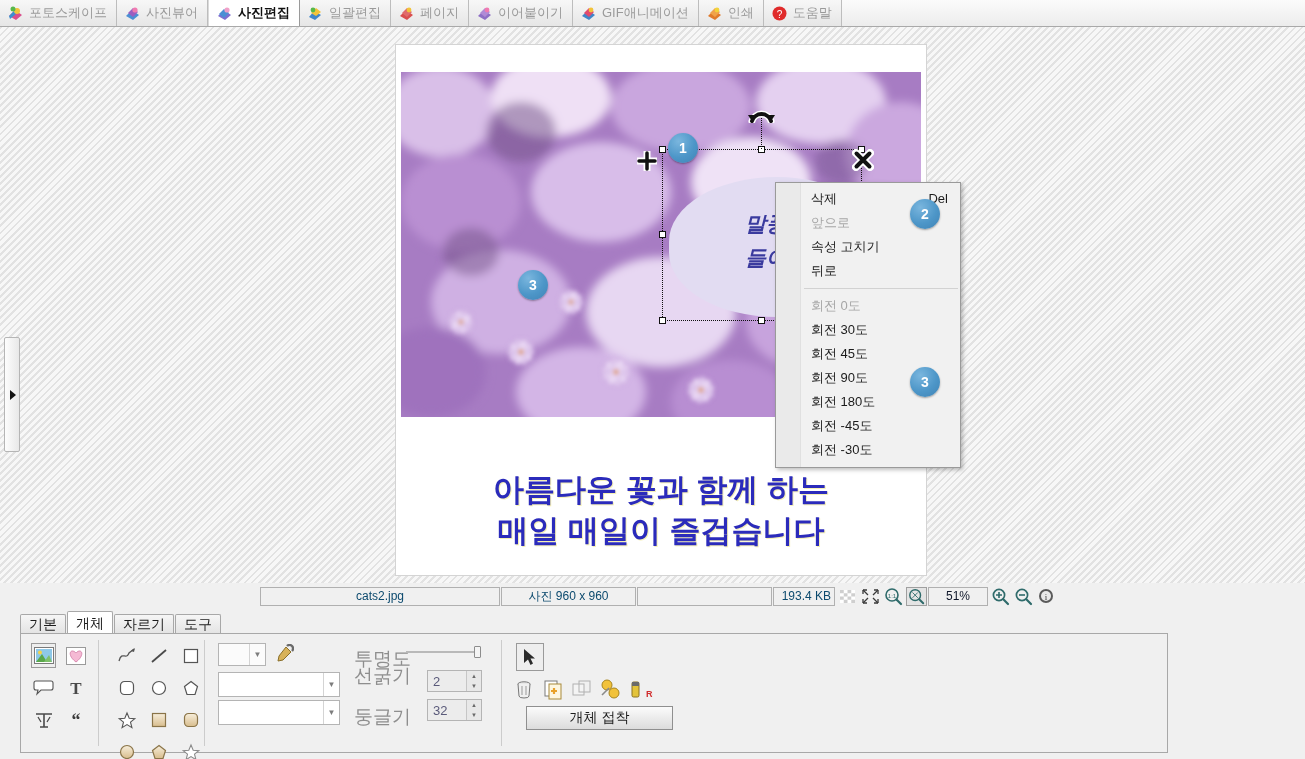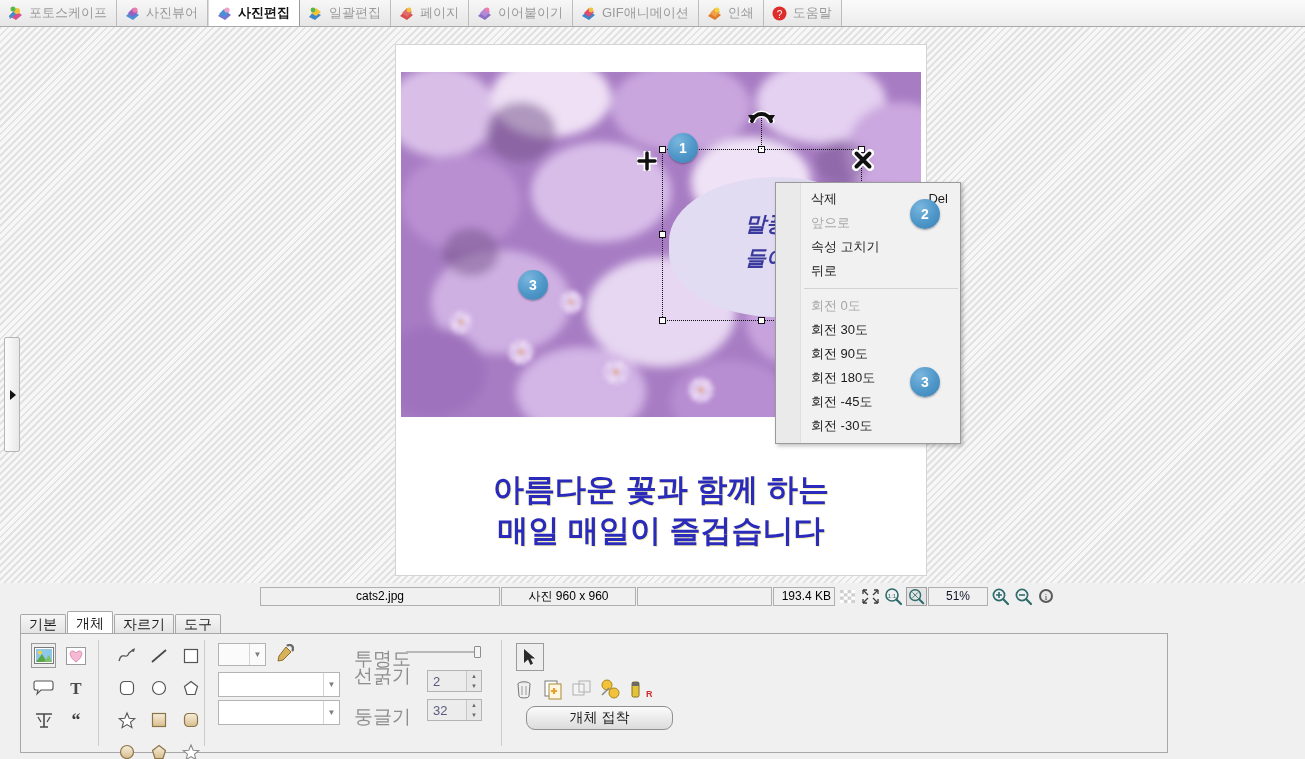--- a/index.html
+++ b/index.html
@@ -130,21 +130,21 @@
   #ctxmenu .sep{ height:1px; background:#d2d2d2; margin:5px 2px 5px 28px; }
 
   
   #statusbar{
     position:absolute; left:0; top:583px; width:1305px; height:26px;
     background:#f0f0f0;
     display:flex; align-items:center;
   }
   .sfield{
     height:19px; line-height:17px; border:1px solid #b0b0b0; background:#f0f0f0;
-    font-size:12px; color:#000000; text-align:center; margin-right:1px;
+    font-size:12px; color:#0c4a6e; text-align:center; margin-right:1px;
   }
   .sicon{ width:21px; height:19px; margin:0 1px; display:block; }
   .sicon.boxed{ border:1px solid #9f9f9f; background:#e4e4e4; }
 
   
   #bottom{
     position:absolute; left:0; top:609px; width:1305px; height:150px;
     background:#f0f0f0;
   }
   #btabs{ position:absolute; left:20px; top:3px; height:22px; display:flex; align-items:flex-end; }
@@ -181,21 +181,21 @@
     position:absolute; right:0; top:0; width:15px; height:100%;
     border-left:1px solid #c6c6c6; background:#e8e8e8;
     display:flex; flex-direction:column;
   }
   .spin .stk div{ flex:1; display:flex; align-items:center; justify-content:center; font-size:6px; color:#6a6a6a; }
   .slider{ position:absolute; height:12px; }
   .slider .trk{ position:absolute; left:0; top:5px; width:100%; height:2px; background:#b9b9b9; }
   .slider .kn{ position:absolute; right:0; top:0; width:7px; height:12px; background:#f4f4f4; border:1px solid #8d8d8d; border-radius:1px; }
 
   .pbtn{
-    position:absolute; border:1px solid #8f8f8f; border-radius:9px;
+    position:absolute; border:1px solid #8f8f8f; border-radius:0;
     background:linear-gradient(#fbfbfb,#dcdcdc);
     display:flex; align-items:center; justify-content:center;
     font-size:14px; color:#1b1b1b;
   }
 
   #rightbtns{ position:absolute; left:1176px; top:632px; width:118px; }
 </style>
 </head>
 <body>
 
@@ -447,20 +447,23 @@
       <span>뒤로</span>
     </div>
     <div class="sep"></div>
     <div class="mi disabled">
       <span>회전 0도</span>
     </div>
     <div class="mi">
       <span>회전 30도</span>
     </div>
     <div class="mi">
+      <span>회전 45도</span>
+    </div>
+    <div class="mi">
       <span>회전 90도</span>
     </div>
     <div class="mi">
       <span>회전 180도</span>
     </div>
     <div class="mi">
       <span>회전 -45도</span>
     </div>
     <div class="mi">
       <span>회전 -30도</span>

